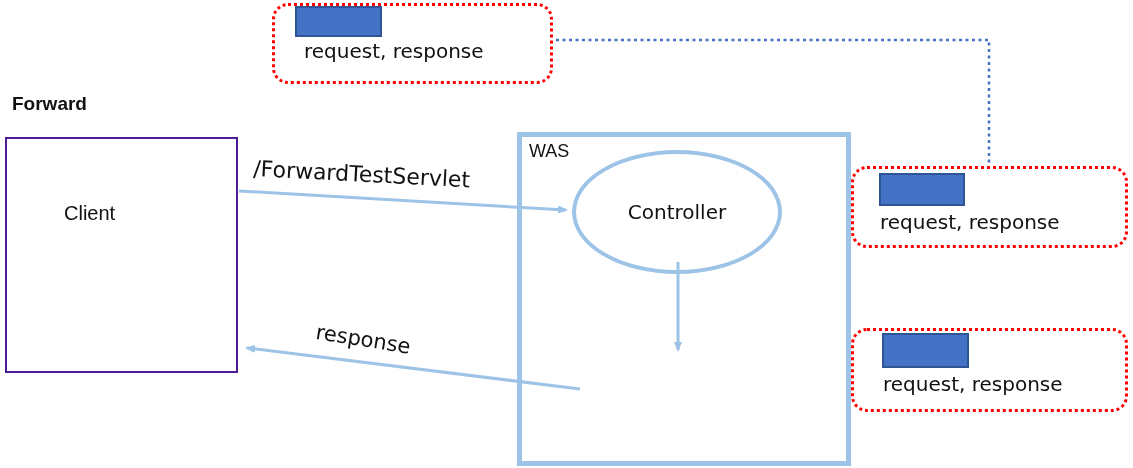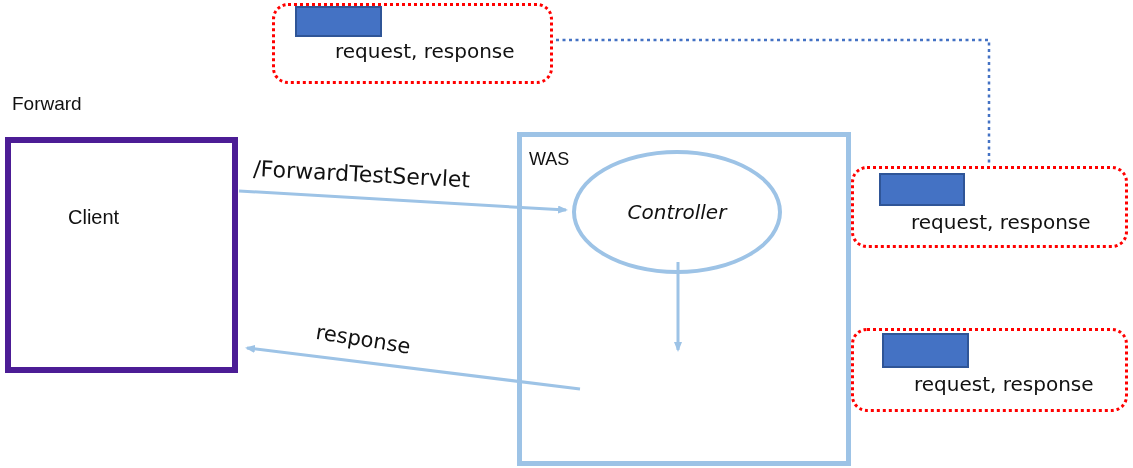--- a/index.html
+++ b/index.html
@@ -12,31 +12,31 @@
     height: 468px;
     background: #ffffff;
     overflow: hidden;
   }
 
   
   .forward-title {
     position: absolute;
     left: 12px; top: 93px;
     font-size: 19px;
-    font-weight: normal;
+    font-weight: bold;
     color: #111111;
     letter-spacing: 0px;
   }
 
   
   .client-box {
     position: absolute;
     left: 5px; top: 137px;
     width: 233px; height: 236px;
-    border: 6px solid #4c1d95;
+    border: 2px solid #4c1d95;
     background: #ffffff;
   }
   .client-box .client-text {
     position: absolute;
     left: 57px; top: 60px;
     font-size: 20px;
     color: #111111;
     line-height: 29px;
   }
 
@@ -45,37 +45,36 @@
     left: 517px; top: 132px;
     width: 334px; height: 334px;
     border: 5px solid #9dc3e6;
     background: transparent;
   }
   .was-label {
     position: absolute;
     left: 7px; top: 4px;
     font-size: 18px;
     color: #111111;
-    margin-top: 8px;
   }
 
   
   .node-ellipse {
     position: absolute;
     border: 4px solid #9dc3e6;
     border-radius: 50%;
     background: #ffffff;
     display: flex;
     align-items: center;
     justify-content: center;
     font-family: "DejaVu Sans", sans-serif;
     font-size: 20px;
     color: #111111;
   }
-  .controller-ellipse { left: 572px; top: 150px; width: 210px; height: 124px; font-style: italic; }
+  .controller-ellipse { left: 572px; top: 150px; width: 210px; height: 124px; }
   .view-ellipse       { left: 578px; top: 327px; width: 206px; height: 117px; }
 
   
   .note-box {
     position: absolute;
     border: 3px dotted #ff0000;
     border-radius: 16px;
     background: #ffffff;
   }
   .note-top    { left: 272px; top: 3px;   width: 281px; height: 81px; }
@@ -90,21 +89,20 @@
   .note-top .swatch    { left: 20px; top: 0px;  width: 87px; height: 31px; }
   .note-middle .swatch { left: 25px; top: 4px;  width: 86px; height: 33px; }
   .note-bottom .swatch { left: 28px; top: 2px;  width: 87px; height: 35px; }
 
   .note-label {
     position: absolute;
     font-family: "DejaVu Sans", sans-serif;
     font-size: 20px;
     color: #111111;
     white-space: nowrap;
-    margin-left: 31px;
   }
   .note-top .note-label    { left: 29px; top: 33px; }
   .note-middle .note-label { left: 26px; top: 41px; }
   .note-bottom .note-label { left: 29px; top: 41px; }
 
   
   .arrow-label {
     position: absolute;
     font-family: "DejaVu Sans", sans-serif;
     color: #111111;

